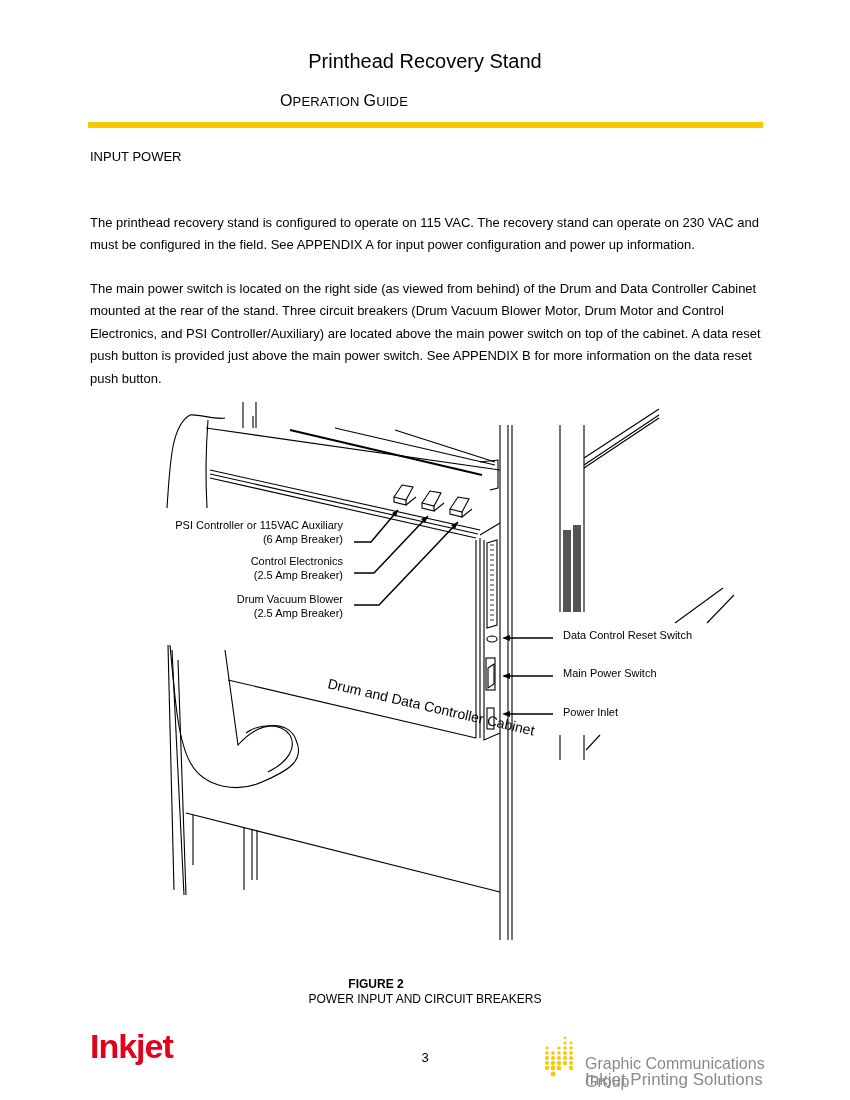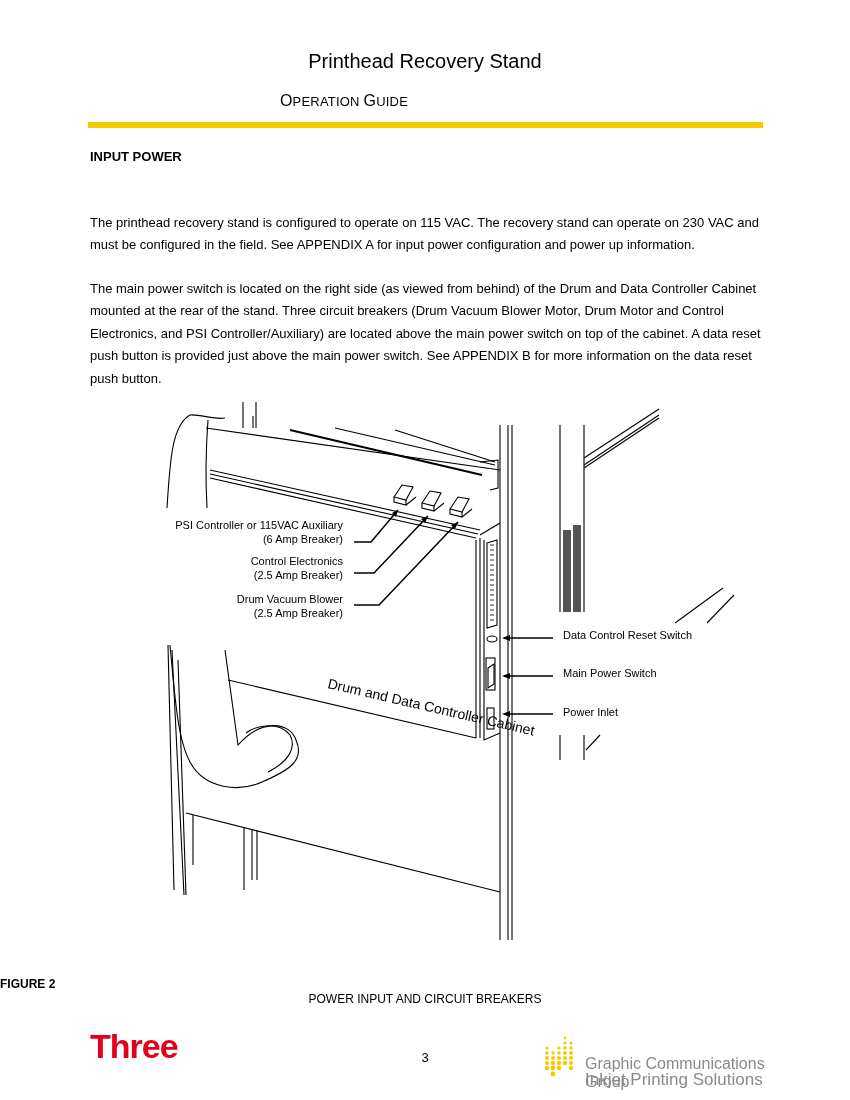--- a/index.html
+++ b/index.html
@@ -4,27 +4,27 @@
   <style>
     html, body { margin: 0; padding: 0; background: #ffffff; }
     body { width: 850px; height: 1100px; position: relative; overflow: hidden;
            font-family: "Liberation Sans", sans-serif; color: #000; }
     .title { position: absolute; top: 50px; left: 0; width: 850px; text-align: center;
              font-size: 20px; }
     .subtitle { position: absolute; top: 92px; left: 0; width: 688px; text-align: center;
                 font-size: 16px; letter-spacing: 0.2px; }
     .subtitle .sc { font-size: 13px; }
     .rule { position: absolute; top: 122px; left: 88px; width: 675px; height: 6px; background: #f7c900; }
-    .section { position: absolute; top: 149px; left: 90px; font-size: 13px; font-weight: bold; }
+    .section { position: absolute; top: 149px; left: 90px; font-size: 13px; }
     .para { position: absolute; left: 90px; width: 680px; font-size: 13px; line-height: 22.4px; margin-top: 25px; }
     .p1 { top: 187px; }
     .p2 { top: 253px; }
     svg.fig { position: absolute; left: 0; top: 390px; }
     .callout { font-family: "Liberation Sans", sans-serif; font-size: 11px; }
-    .fig-num { position: absolute; top: 977px; left: 0; width: 752px; text-align: left;
+    .fig-num { position: absolute; top: 977px; left: 0; width: 752px; text-align: center;
                font-size: 12px; font-weight: bold; }
     .fig-cap { position: absolute; top: 992px; left: 0; width: 850px; text-align: center; font-size: 12px; }
     .kodak { position: absolute; top: 1027px; left: 90px; font-size: 34px; font-weight: bold;
              color: #e2001a; letter-spacing: -1px; font-family: "Liberation Sans", sans-serif; }
     .page-num { position: absolute; top: 1050px; left: 0; width: 850px; text-align: center; font-size: 13px; }
     .ips { position: absolute; top: 1034px; left: 540px; width: 230px; height: 45px; }
     .ips-dots { position: absolute; left: 4px; top: 0; }
     .ips-t1 { position: absolute; left: 45px; top: 0px; font-size: 17px; color: #8a8a8a; margin-top: 36px; }
     .ips-t2 { position: absolute; left: 45px; top: 21px; font-size: 16px; color: #8a8a8a; }
   </style>
@@ -149,21 +149,21 @@
   <g fill="#000" stroke="none" class="callout">
     <text x="563" y="639">Data Control Reset Switch</text>
     <text x="563" y="677">Main Power Switch</text>
     <text x="563" y="716">Power Inlet</text>
   </g>
 </svg>
 
 <div class="fig-num">FIGURE 2</div>
 <div class="fig-cap">POWER INPUT AND CIRCUIT BREAKERS</div>
 
-<div class="kodak">Three</div>
+<div class="kodak">Inkjet</div>
 <div class="page-num">3</div>
 <div class="ips">
   <svg class="ips-dots" width="34" height="44" viewBox="0 0 34 44" fill="#f7c900">
     <circle cx="3" cy="14" r="1.6"></circle>
       <circle cx="3" cy="19" r="1.8"></circle>
       <circle cx="3" cy="24" r="2"></circle>
       <circle cx="3" cy="29" r="2.1"></circle>
       <circle cx="3" cy="34" r="2.2"></circle>
     <circle cx="9" cy="19" r="1.8"></circle>
       <circle cx="9" cy="24" r="2"></circle>

